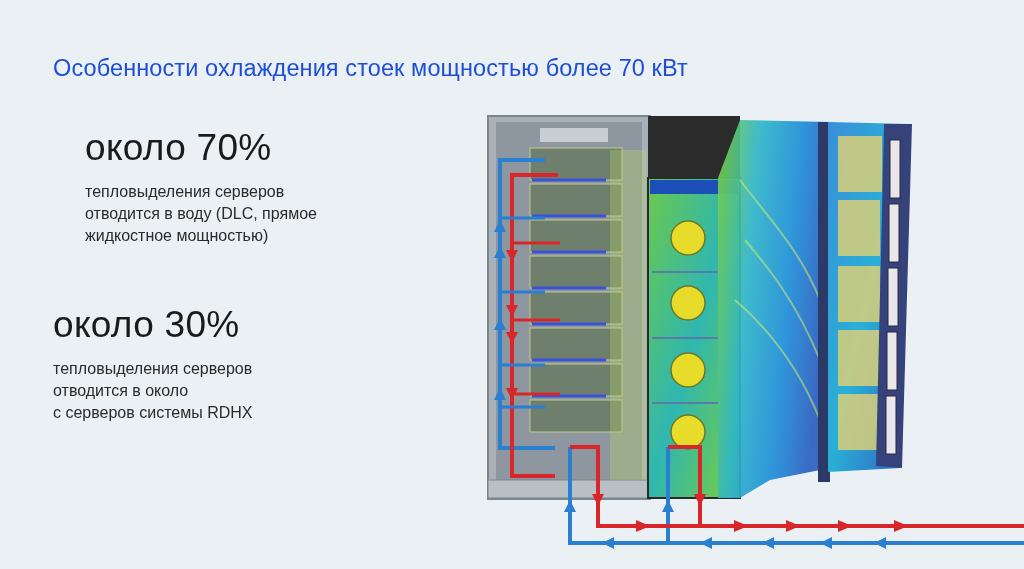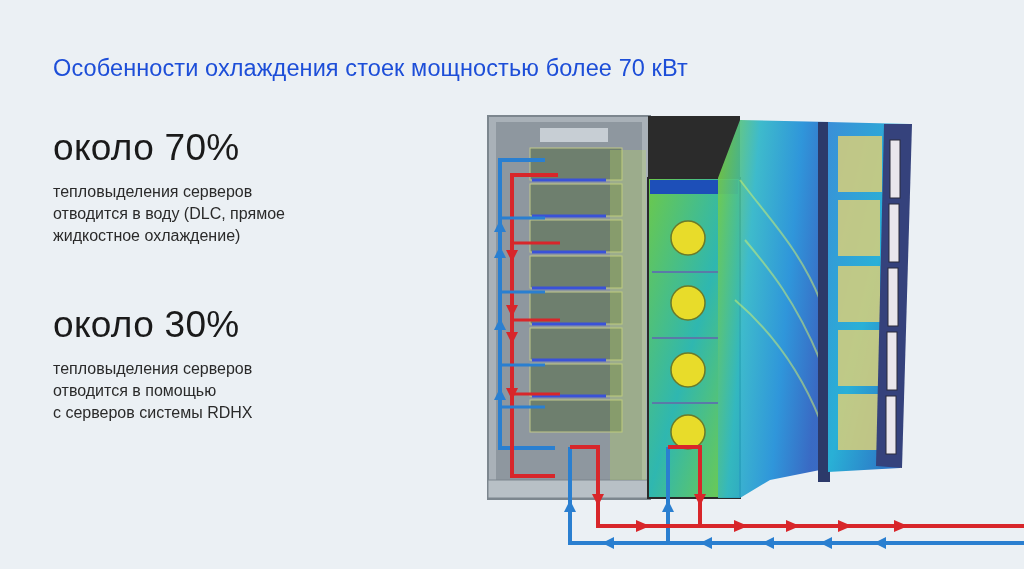--- a/index.html
+++ b/index.html
@@ -3,43 +3,43 @@
   <meta charset="utf-8">
   <style>
     * { box-sizing: border-box; margin: 0; padding: 0; }
     html, body { width: 1024px; height: 569px; overflow: hidden; }
     body { background: #ebf0f4; font-family: "Liberation Sans", "DejaVu Sans", sans-serif; color: #1c1c1c; position: relative; }
     .title { position: absolute; left: 53px; top: 55px; font-size: 23.5px; font-weight: 400; letter-spacing: 0.1px; color: #1d4ed8; white-space: nowrap; }
     .stat { position: absolute; left: 53px; }
     .stat .big { font-size: 37px; line-height: 42px; font-weight: 400; color: #1a1a1a; letter-spacing: 0.3px; }
     .stat .desc { margin-top: 12px; font-size: 16px; line-height: 22px; color: #2a2a2a; }
     .stat .desc span { display: block; white-space: nowrap; }
-    #stat1 { top: 127px; }
+    #stat1 { top: 127px; margin-left: 32px; }
     #stat2 { top: 304px; }
     .illus { position: absolute; left: 0; top: 0; width: 1024px; height: 569px; pointer-events: none; }
   </style>
 </head>
 <body>
 
 <div class="title">Особенности охлаждения стоек мощностью более 70 кВт</div>
 
 <div class="stat" id="stat1">
   <div class="big">около 70%</div>
   <div class="desc">
     <span>тепловыделения серверов</span>
     <span>отводится в воду (DLC, прямое</span>
-    <span>жидкостное охлаждение)</span>
+    <span>жидкостное мощностью)</span>
   </div>
 </div>
 
 <div class="stat" id="stat2">
   <div class="big">около 30%</div>
   <div class="desc">
     <span>тепловыделения серверов</span>
-    <span>отводится в помощью</span>
+    <span>отводится в около</span>
     <span>с серверов системы RDHX</span>
   </div>
 </div>
 
 <svg class="illus" viewBox="0 0 1024 569" xmlns="http://www.w3.org/2000/svg">
   <defs>
     <linearGradient id="air1" x1="0" y1="0" x2="1" y2="0.3">
       <stop offset="0" stop-color="#7ccf3a"></stop>
       <stop offset="0.35" stop-color="#2fb6c8"></stop>
       <stop offset="0.7" stop-color="#1f8ed8"></stop>

